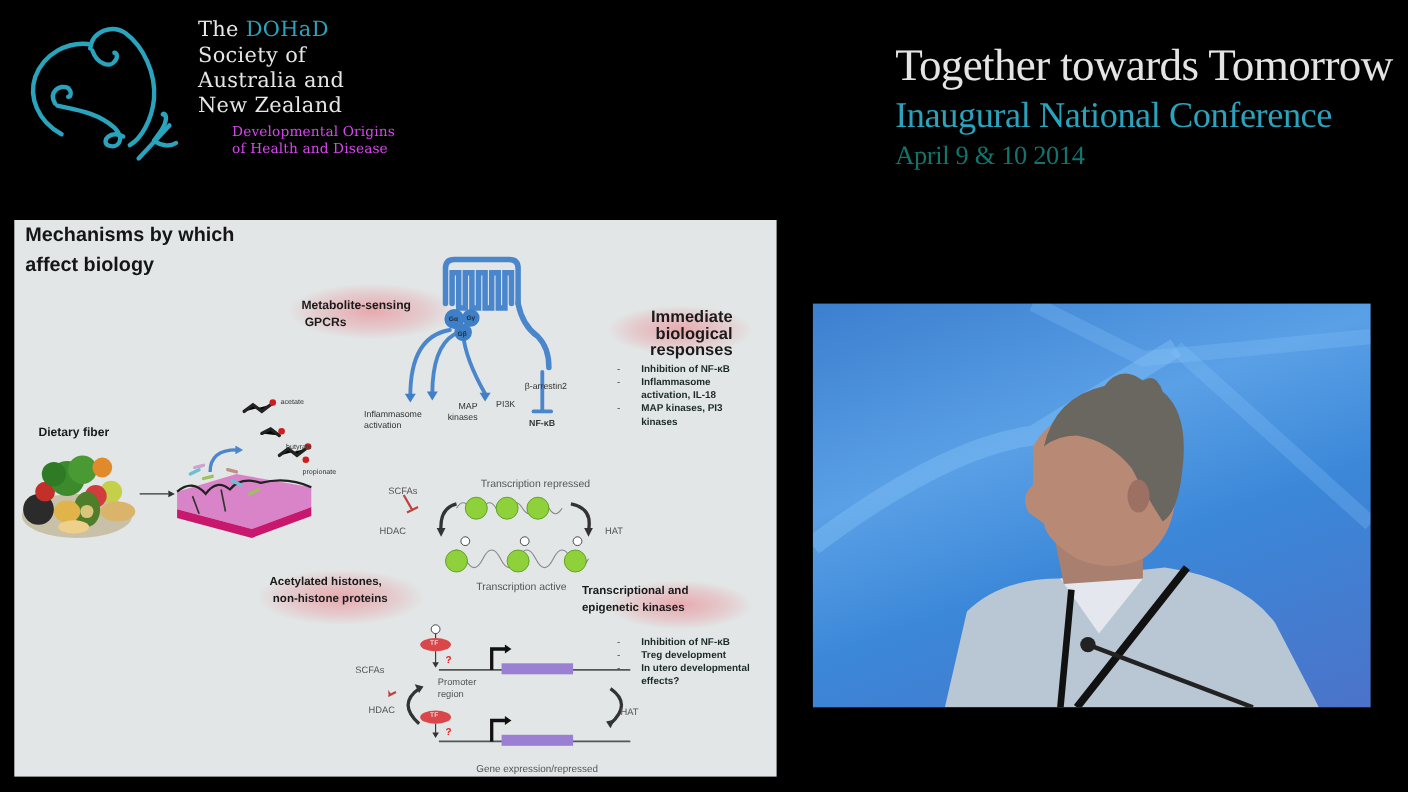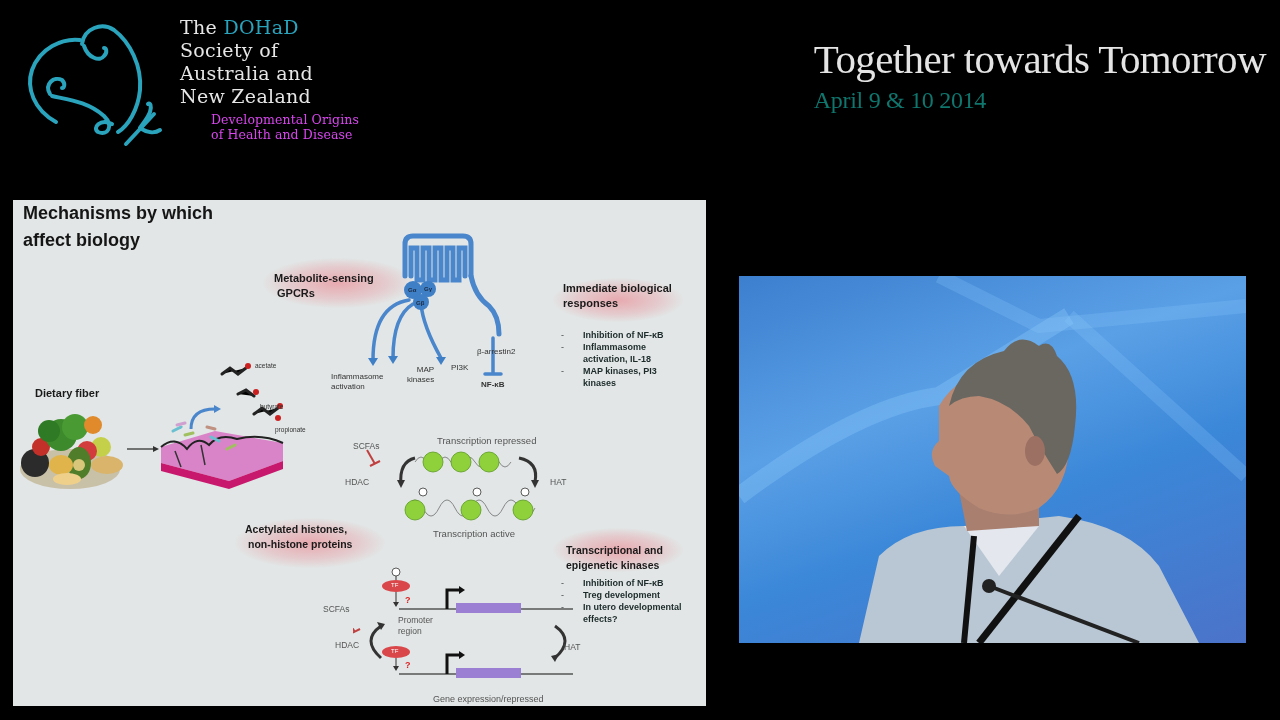--- a/index.html
+++ b/index.html
@@ -59,20 +59,21 @@
   <div class="l"><span>The </span><span class="acc">DOHaD</span></div>
   <div class="l">Society of</div>
   <div class="l">Australia and</div>
   <div class="l">New Zealand</div>
   <div class="sub sub1">Developmental Origins</div>
   <div class="sub">of Health and Disease</div>
 </div>
 
 <div class="conf">
   <div class="t1">Together towards Tomorrow</div>
+  <div class="t2">Inaugural National Conference</div>
   <div class="t3">April 9 &amp; 10 2014</div>
 </div>
 
 <div class="slide">
 
   <div class="glow" style="left:250px;top:58px;width:150px;height:50px;"></div>
   <div class="glow" style="left:540px;top:78px;width:130px;height:44px;"></div>
   <div class="glow" style="left:222px;top:318px;width:150px;height:50px;"></div>
   <div class="glow" style="left:540px;top:328px;width:130px;height:44px;"></div>
 
@@ -118,21 +119,21 @@
     <div>activation</div>
   </div>
   <div class="abs sm" style="left:394px;top:165px;text-align:right;">
     <div>MAP</div>
     <div>kinases</div>
   </div>
   <div class="abs sm" style="left:438px;top:163px;">PI3K</div>
   <div class="abs sm" style="left:464px;top:147px;">β-arrestin2</div>
   <div class="abs sm" style="left:468px;top:180px;font-weight:bold;">NF-κB</div>
 
-  <div class="abs lbl" style="left:550px;top:81px;width:130px;text-align:left;font-size:11px;">
+  <div class="abs lbl" style="left:523px;top:81px;width:130px;text-align:right;font-size:15px;">
     <div>Immediate biological</div>
     <div>responses</div>
   </div>
   <div class="abs bullets" style="left:548px;top:129px;">
     <div class="row">
         <span class="dash">-</span>
         <span>Inhibition of NF-κB</span>
       </div>
     <div class="row">
         <span class="dash">-</span>
@@ -231,21 +232,21 @@
         <circle cx="124" cy="44" r="4"></circle>
         <circle cx="172" cy="44" r="4"></circle>
     </g>
   </svg>
 
   <div class="abs lbl" style="left:232px;top:322px;font-size:10.5px;">
     <div>Acetylated histones,</div>
     <div style="padding-left:3px">non-histone proteins</div>
   </div>
 
-  <div class="abs lbl" style="left:553px;top:330px;font-size:10.5px;margin-top:13px;">
+  <div class="abs lbl" style="left:516px;top:330px;font-size:10.5px;">
     <div>Transcriptional and</div>
     <div>epigenetic kinases</div>
   </div>
   <div class="abs bullets" style="left:548px;top:377px;">
     <div class="row">
         <span class="dash">-</span>
         <span>Inhibition of NF-κB</span>
       </div>
     <div class="row">
         <span class="dash">-</span>

